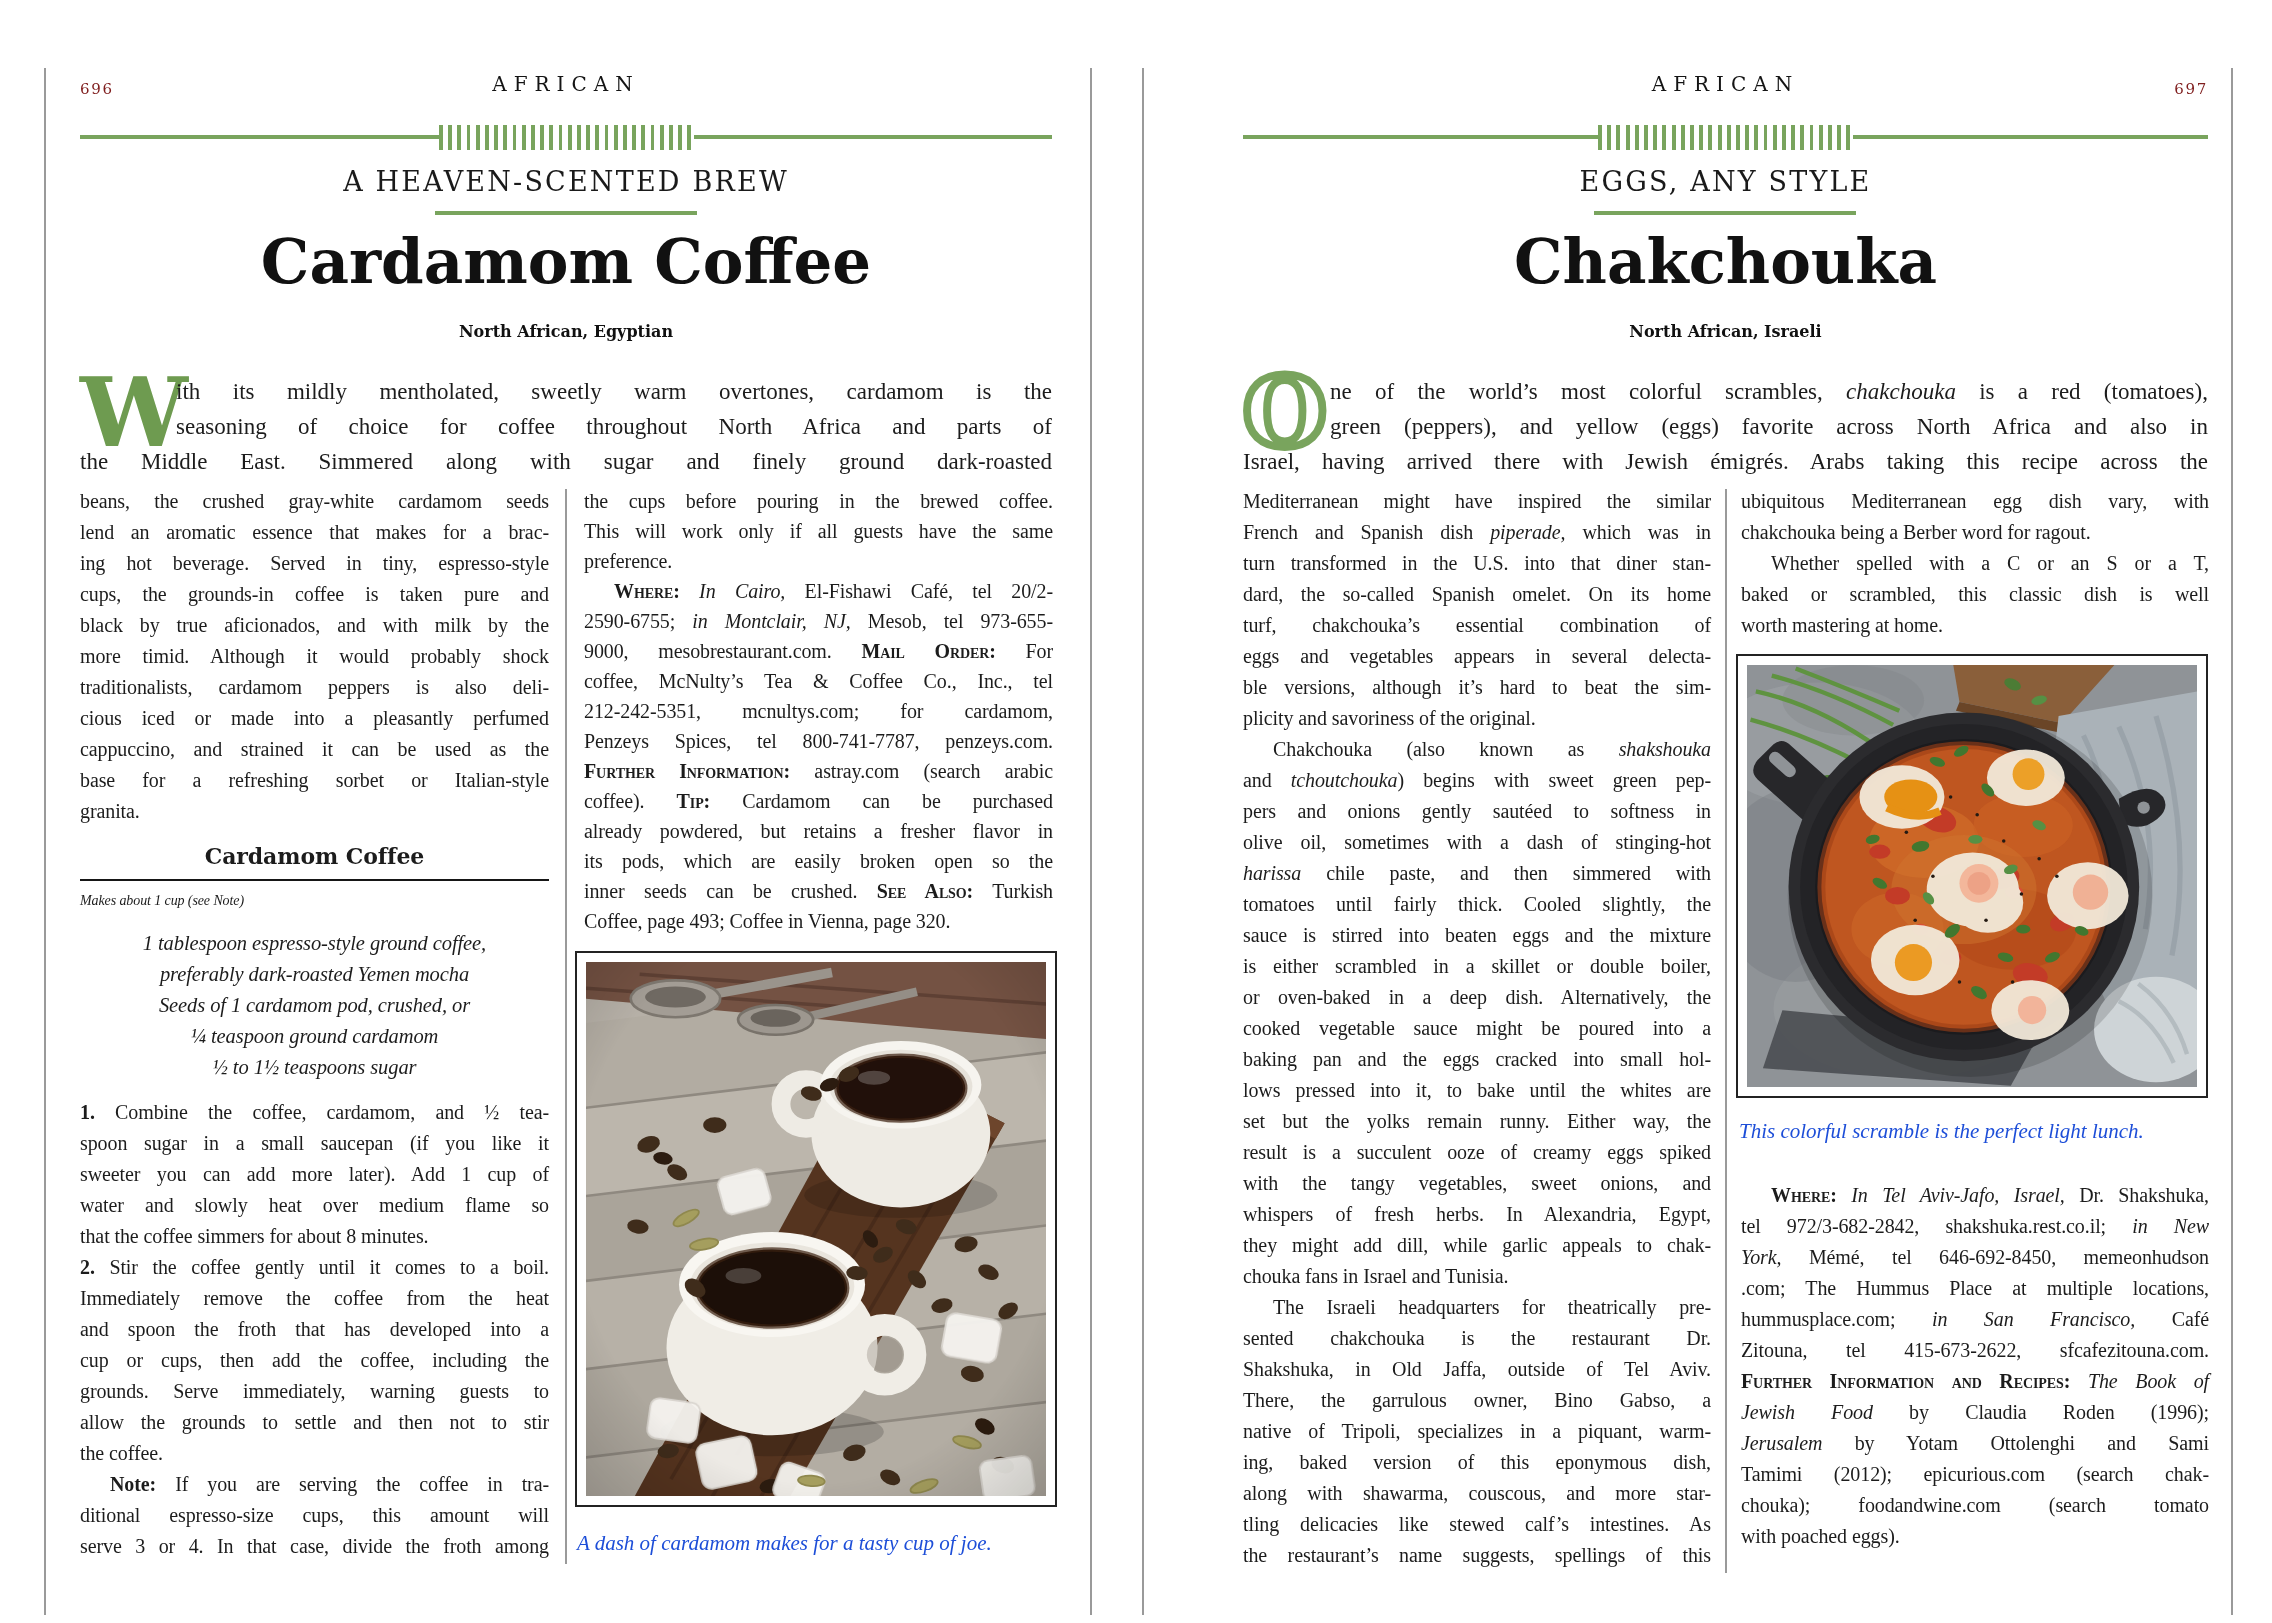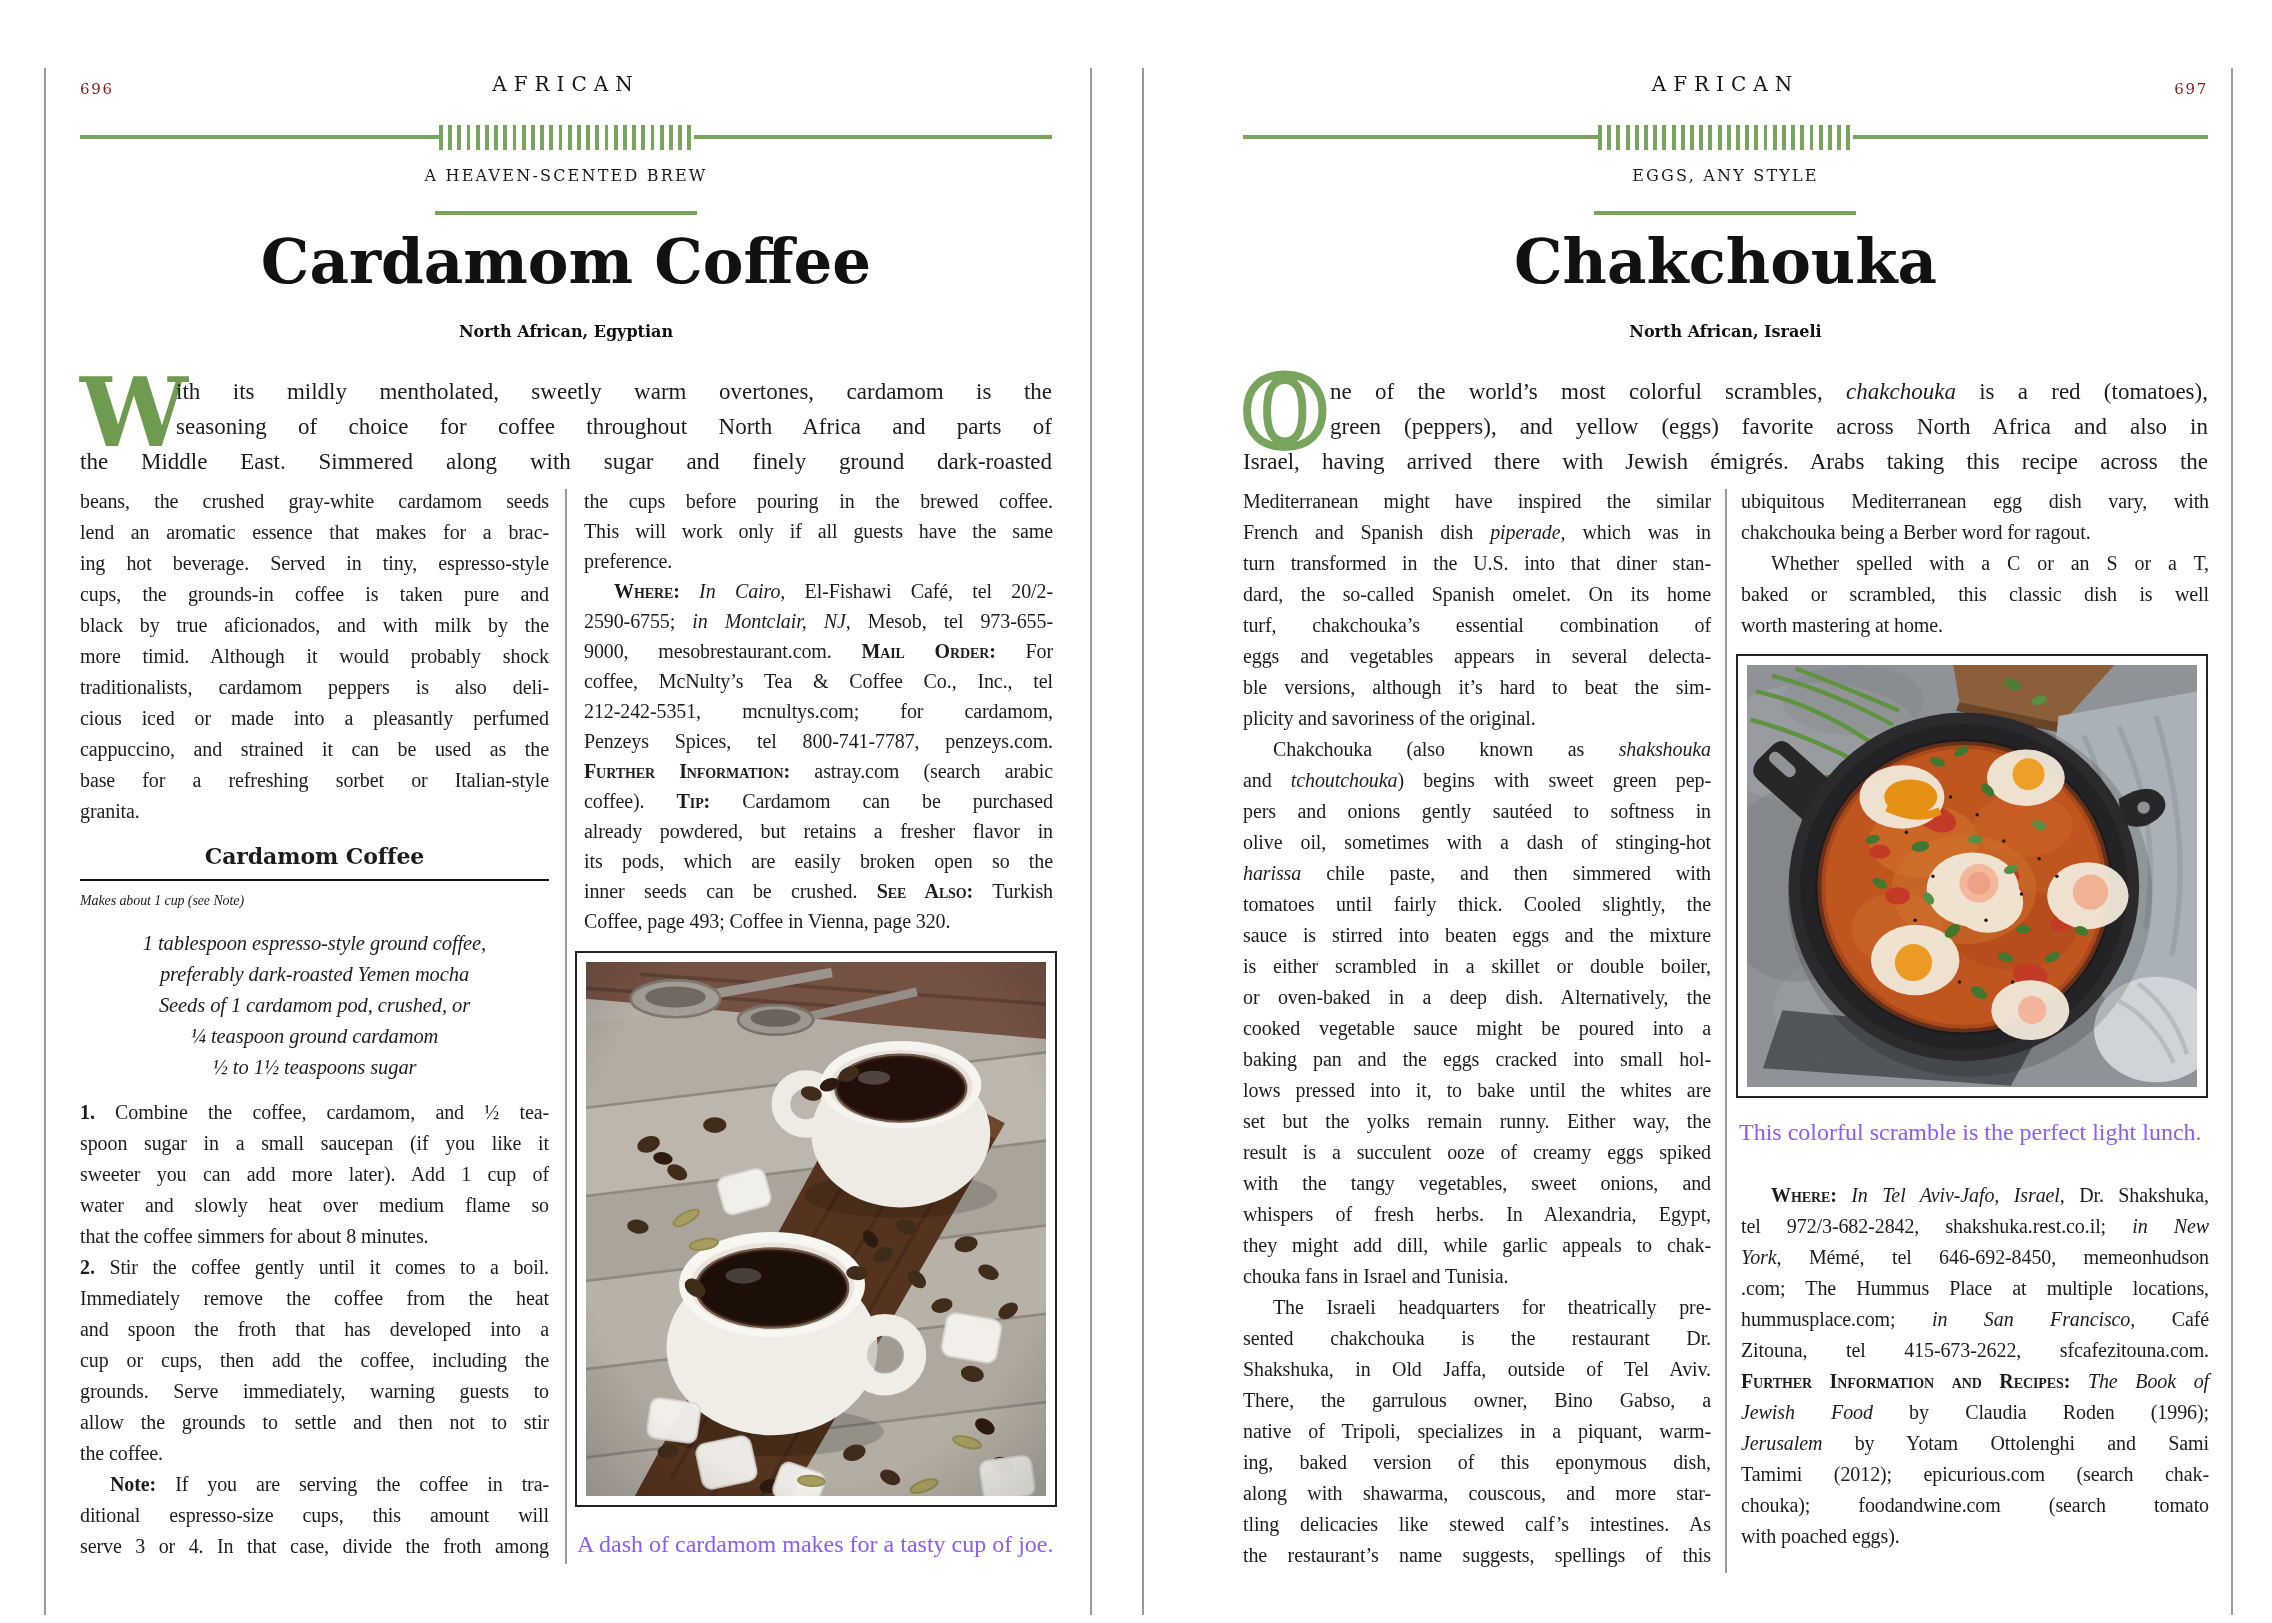--- a/index.html
+++ b/index.html
@@ -12,21 +12,21 @@
   
   .running-head{position:absolute;top:72px;text-align:center;
     font-family:"DejaVu Serif",serif;font-size:20px;letter-spacing:7px;color:#141414;}
   .page-num{position:absolute;top:80px;font-family:"DejaVu Serif",serif;font-size:15px;letter-spacing:1.7px;color:#7f1d1d;}
   
   .comb-rule{position:absolute;top:125px;height:24.5px;display:flex;align-items:center;}
   .comb-rule .bar{flex:1;height:4.4px;background:var(--green);}
   .comb-rule .comb{width:255px;height:24.5px;
     background:repeating-linear-gradient(90deg,var(--green) 0 3.9px,transparent 3.9px 9.2px);}
   .kicker{position:absolute;top:166px;text-align:center;
-    font-family:"DejaVu Serif",serif;font-size:16px;letter-spacing:2.2px;color:#1a1a1a;}
+    font-family:"DejaVu Serif",serif;font-size:27px;letter-spacing:2.2px;color:#1a1a1a;}
   .kicker-rule{position:absolute;top:211px;height:4.4px;width:262px;background:var(--green);}
   .entry-title{position:absolute;top:226px;text-align:center;
     font-family:"DejaVu Serif",serif;font-weight:bold;font-size:61px;color:#111;}
   .origin{position:absolute;top:322px;text-align:center;
     font-family:"DejaVu Serif",serif;font-weight:bold;font-size:16px;color:#111;}
   
   .intro{position:absolute;top:374px;font-size:23px;line-height:35px;}
   .dropcap{float:left;width:96px;height:66px;overflow:visible;
     font-family:"DejaVu Serif",serif;font-weight:bold;font-size:96px;line-height:77px;color:var(--green-dark);}
   .dropcap.hollow{width:87px;color:transparent;-webkit-text-stroke:7.9px var(--green);}
@@ -40,21 +40,21 @@
   .s-sc{font-variant:small-caps;font-weight:bold;}
   
   .recipe-head{font-family:"DejaVu Serif",serif;font-weight:bold;font-size:22px;text-align:center;margin-top:14px;}
   .recipe-rule{border:0;border-top:2.2px solid #161616;margin:7px 0 3.5px 0;}
   .recipe-yield{font-style:italic;font-size:14px;}
   .ingredients{font-style:italic;font-size:20.5px;text-align:center;line-height:31px;margin-top:12.2px;}
   .steps{margin-top:14px;}
   
   .photo-frame{position:absolute;background:#fff;border:2.6px solid #232323;padding:8.7px;box-sizing:border-box;}
   .photo-frame svg{display:block;width:100%;height:100%;}
-  .caption{position:absolute;font-size:24px;color:#8b5cf6;}
+  .caption{position:absolute;font-style:italic;font-size:21px;color:#1d4ed8;}
   .col-divider{position:absolute;width:1.7px;background:#9a9a9a;}
 </style>
 </head>
 <body style="--green:#79a45d;--green-dark:#6e9b50;">
 
 <div class="edge-line" style="left:44px;"></div>
 <div class="edge-line" style="left:1090px;"></div>
 <div class="edge-line" style="left:1142px;"></div>
 <div class="edge-line" style="left:2231px;"></div>
 

